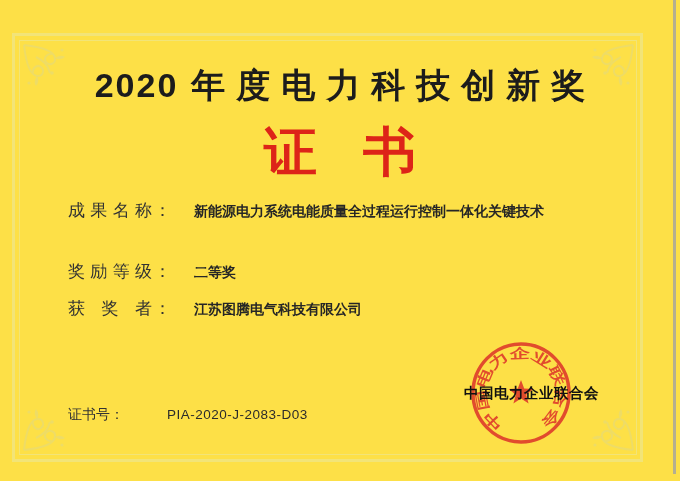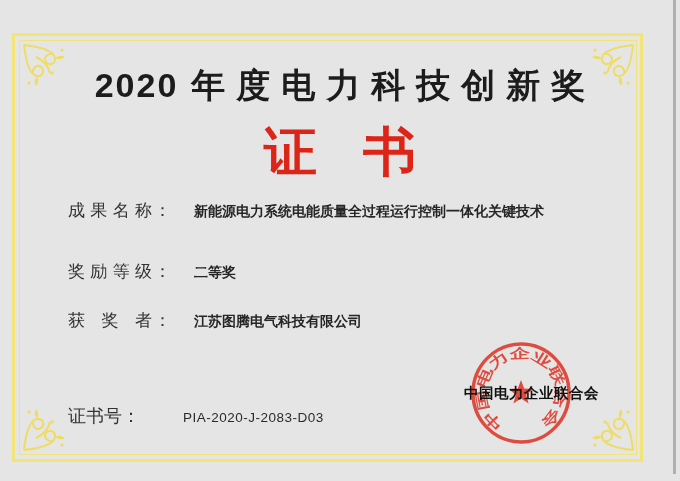--- a/index.html
+++ b/index.html
@@ -1,19 +1,19 @@
 <!DOCTYPE html>
 <html><head>
 <meta charset="utf-8">
 <style>
   html,body{margin:0;padding:0;}
   .page{
     position:relative;
     width:680px;height:481px;
-    background:#e5e5e5;
+    background:#fde047;
     overflow:hidden;
     font-family:"DejaVu Sans",sans-serif;
   }
   
   .outer-frame{
     position:absolute;left:12px;top:33px;width:631px;height:429px;
     box-sizing:border-box;border:3px solid #f2e478;
   }
   .inner-frame{
     position:absolute;left:19px;top:40px;width:618px;height:415px;
@@ -33,31 +33,31 @@
   .title-year{letter-spacing:2px;margin-right:13px;}
   .title-text{letter-spacing:11px;margin-right:-11px;}
   
   .subtitle{
     position:absolute;left:23px;top:117px;width:680px;text-align:center;
     font-family:"DejaVu Serif",serif;font-weight:bold;
     color:#dd2418;font-size:53px;letter-spacing:46px;white-space:nowrap;
   }
   
   .field-row{position:absolute;left:68px;white-space:nowrap;}
-  .row-0{top:199px;} .row-1{top:260px;} .row-2{top:309px;}
+  .row-0{top:199px;} .row-1{top:260px;} .row-2{top:297px;}
   .field-label{
     display:inline-block;width:84px;
     text-align:justify;text-align-last:justify;
     font-family:Liberation Mono, monospace;font-size:17px;color:#333;
   }
   .field-colon{font-family:"DejaVu Serif",serif;font-size:17px;color:#333;margin:0 4px 0 2px;}
   .field-value{font-family:"DejaVu Sans",sans-serif;font-weight:600;font-size:14px;color:#262626;margin-left:19px;}
   
   .cert-number{position:absolute;left:68px;top:404px;white-space:nowrap;}
-  .cert-number-label{font-family:Liberation Mono, monospace;font-size:18px;color:#333;}
+  .cert-number-label{font-family:Liberation Mono, monospace;font-size:14px;color:#333;}
   .cert-number-value{font-family:"Liberation Sans",sans-serif;font-size:13.5px;letter-spacing:.5px;color:#2b2b2b;margin-left:43px;}
   
   .seal{position:absolute;left:468px;top:340px;opacity:.88;}
   .seal-arc-text{
     font-family:"DejaVu Serif",serif;font-size:13.5px;font-weight:bold;
     fill:#de382a;
   }
   .issuer-name{
     position:absolute;left:464px;top:384px;white-space:nowrap;
     font-family:"Liberation Sans",sans-serif;font-weight:bold;

